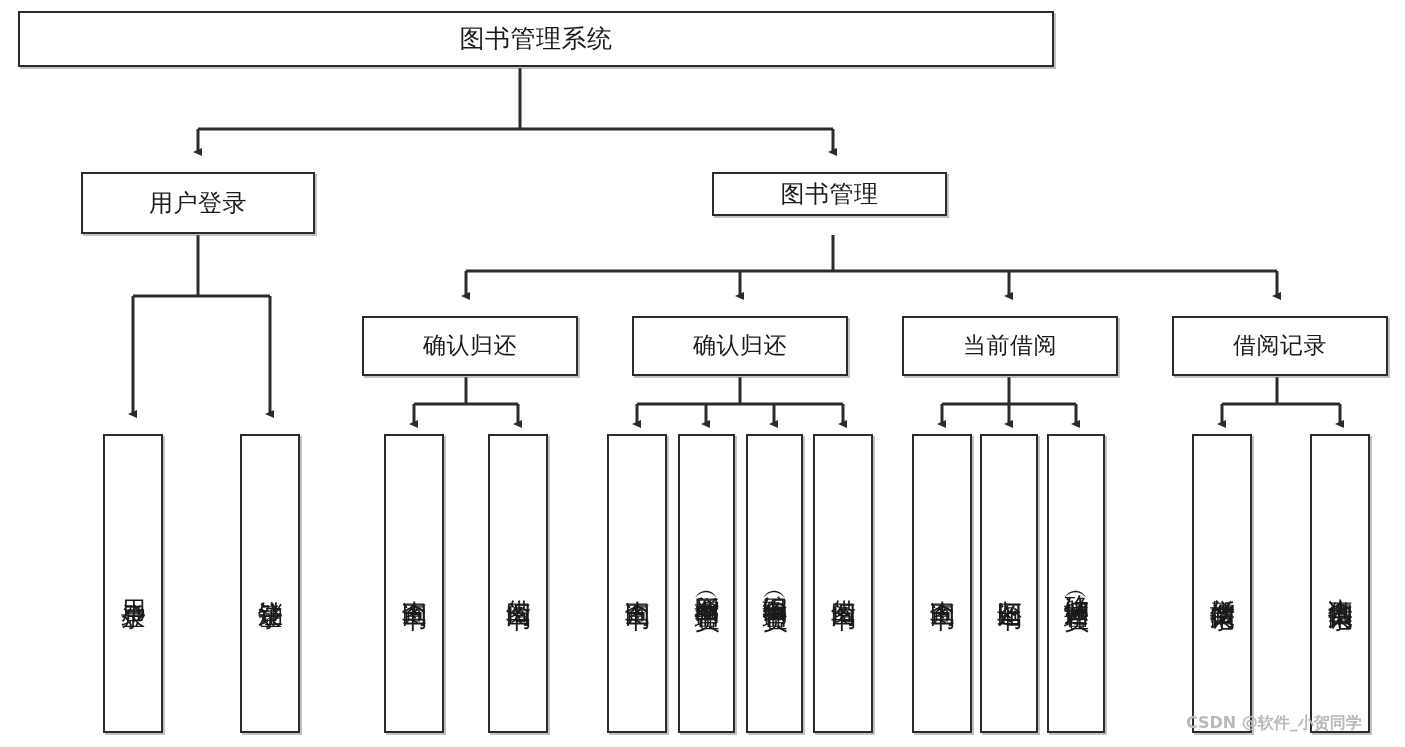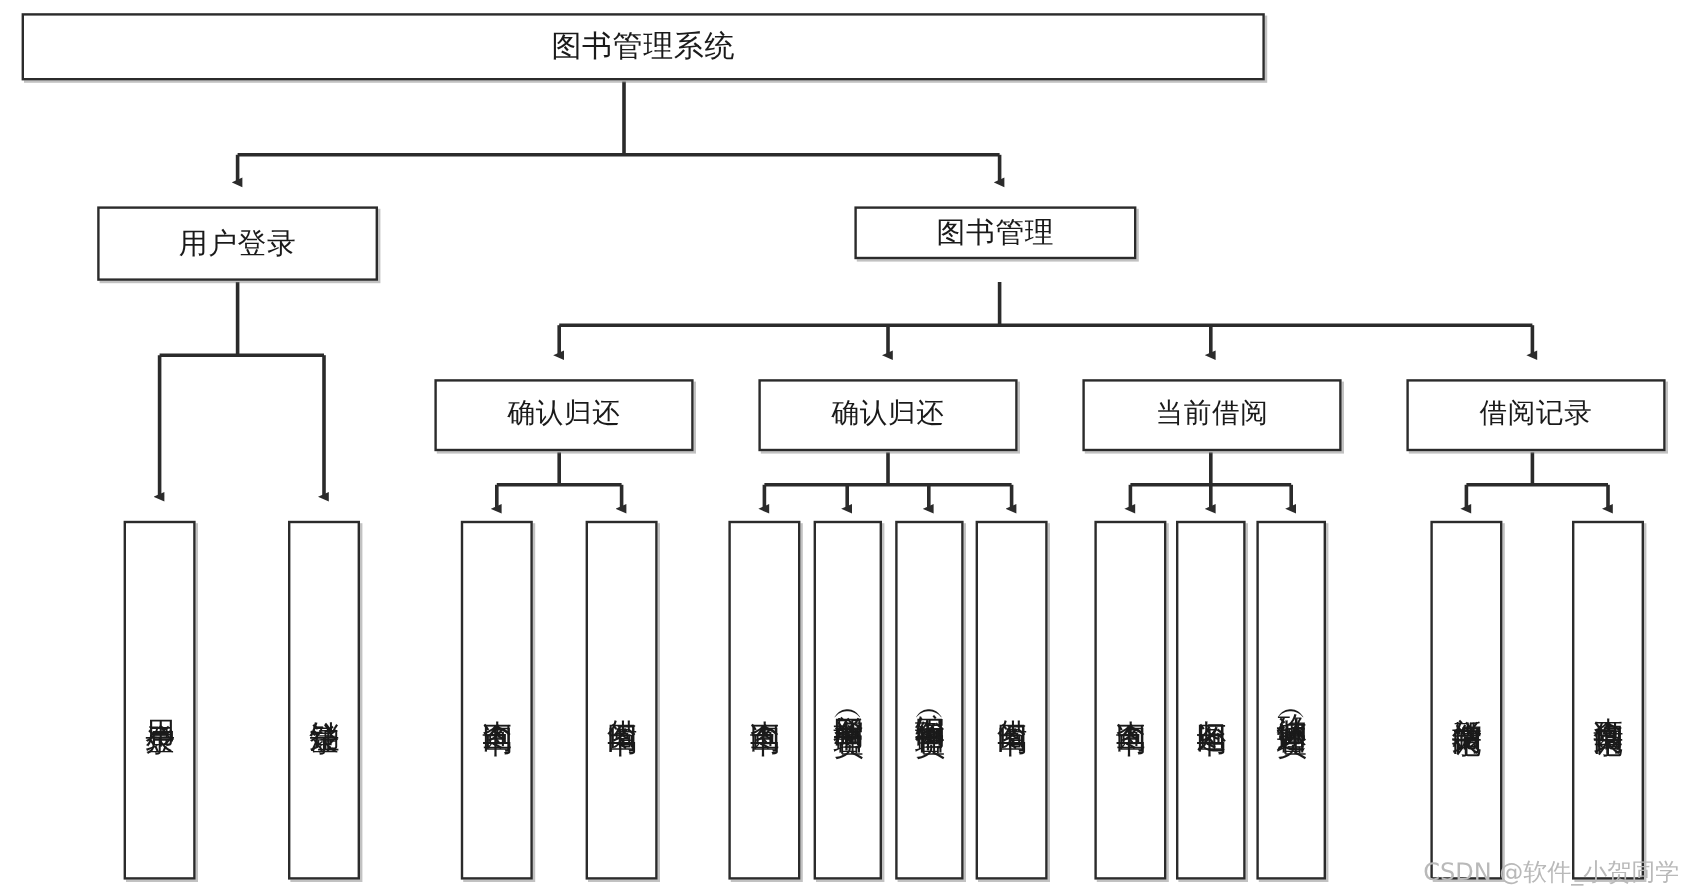--- a/index.html
+++ b/index.html
@@ -59,23 +59,24 @@
     letter-spacing: 2px;
     white-space: nowrap;
     max-height: 282px;
   }
   .node.leaf.tall-text .label {
     max-height: 290px;
   }
   .watermark {
     position: absolute;
     color: #b9b9b9;
-    font-size: 20px;
+    font-size: 16px;
     white-space: nowrap;
     font-family: "DejaVu Sans", "Liberation Sans", sans-serif;
+    font-weight: bold;
   }
 </style>
 </head>
 <body>
 
 <div id="canvas">
 
   <svg id="edges" viewBox="0 0 1405 747" xmlns="http://www.w3.org/2000/svg">
     <defs>
       <marker id="arrow" markerWidth="10" markerHeight="10" refX="5" refY="5" orient="auto" markerUnits="userSpaceOnUse">

